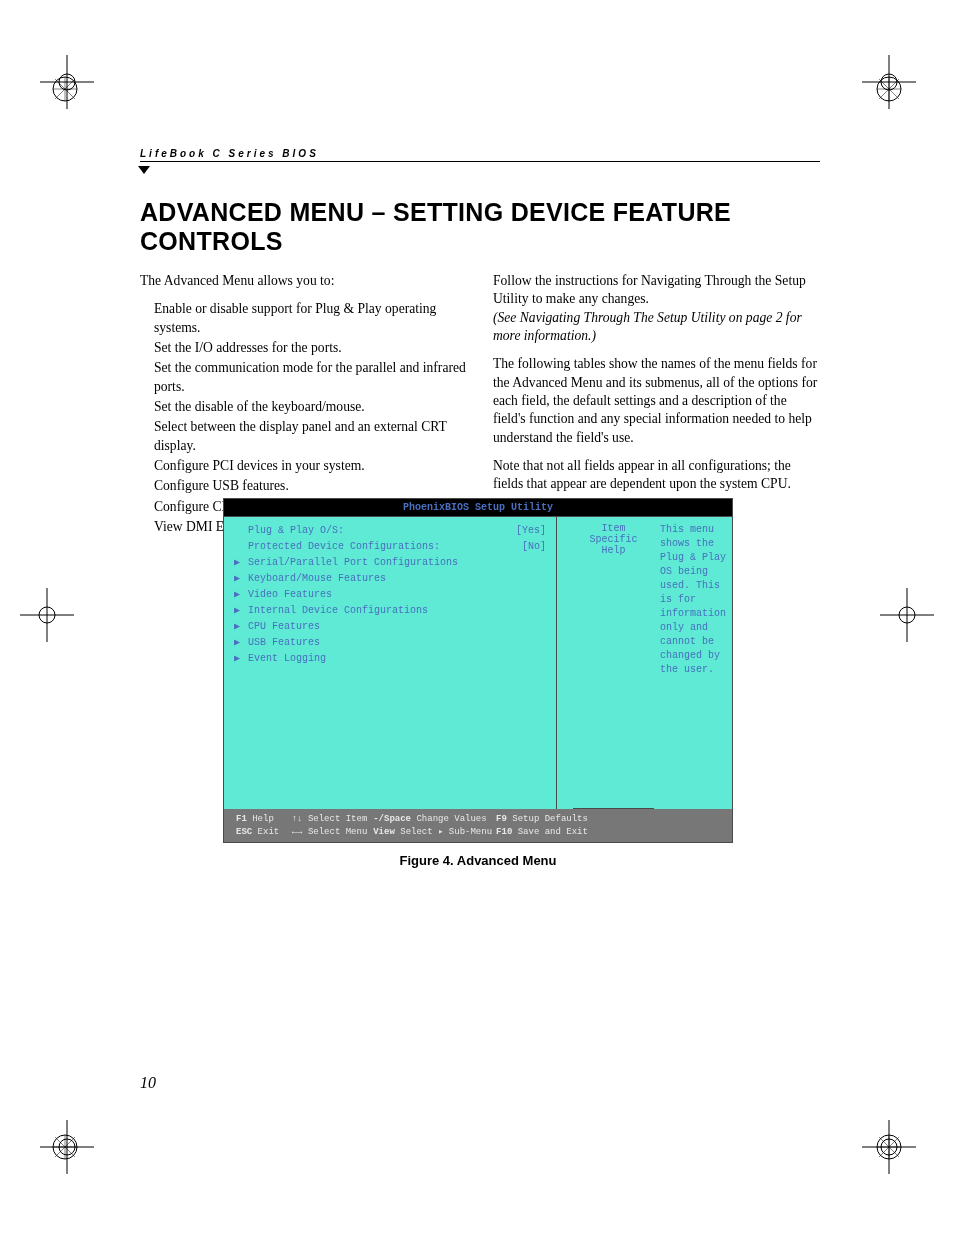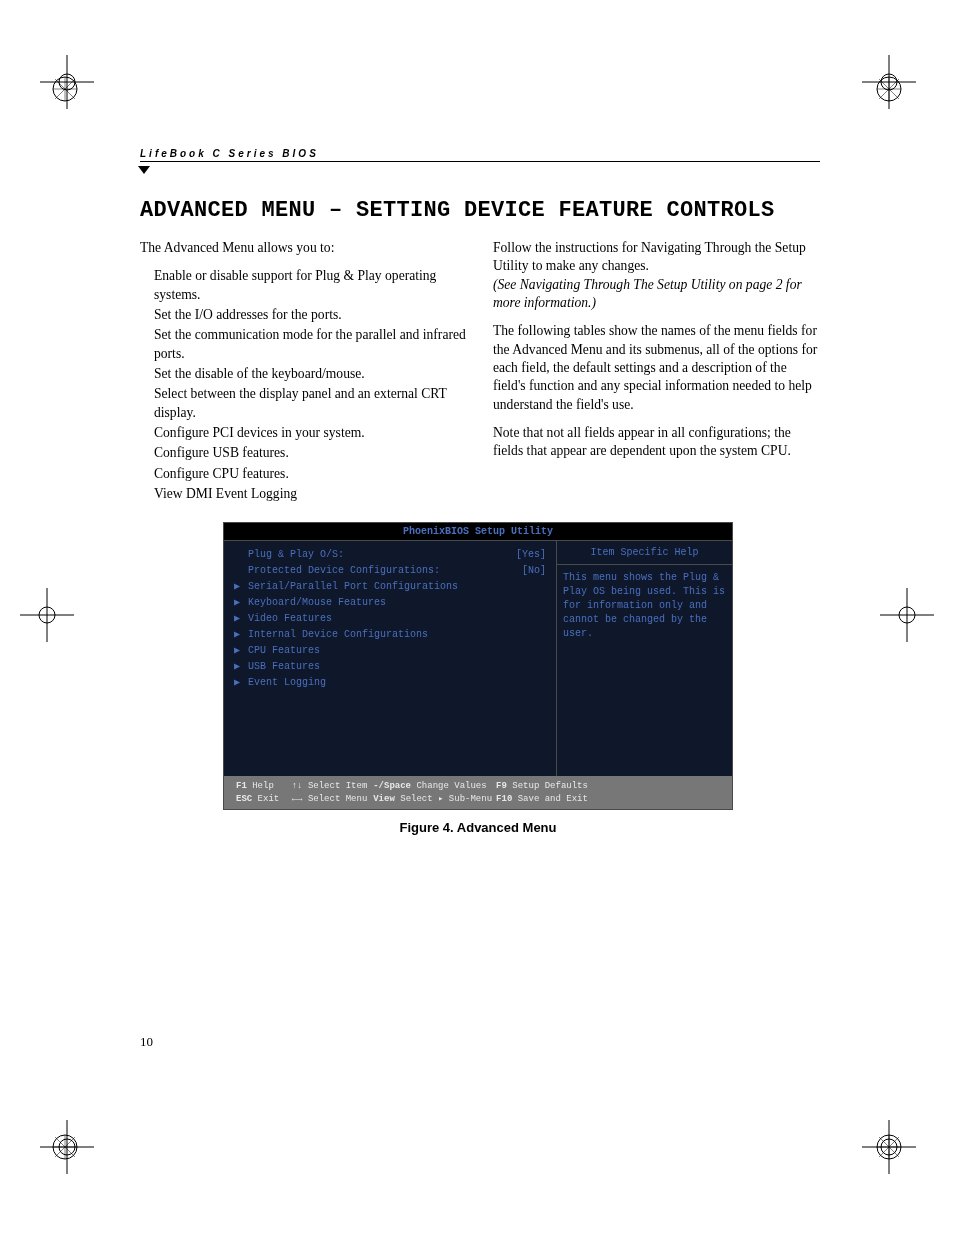--- a/index.html
+++ b/index.html
@@ -36,23 +36,23 @@
   .triangle-down {
     width: 0;
     height: 0;
     border-left: 6px solid transparent;
     border-right: 6px solid transparent;
     border-top: 8px solid #000;
     margin-left: -2px;
     margin-bottom: 24px;
   }
   h1.title {
-    font-family: Liberation Mono, monospace;
+    font-family: Liberation Sans, sans-serif;
     font-weight: 700;
-    font-size: 22px;
+    font-size: 25px;
     letter-spacing: 0.3px;
     margin: 0 0 16px 0;
   }
   .columns {
     display: flex;
     gap: 26px;
   }
   .col {
     flex: 1;
     font-size: 13.6px;
@@ -70,25 +70,24 @@
 
   
   .bios-wrap {
     position: absolute;
     left: 223px;
     top: 498px;
     width: 510px;
   }
   .bios-frame {
     border: 1px solid #4a4a4a;
-    background: #0f172a;
+    background: #5eead4;
     font-family: "Courier New", monospace;
     font-size: 10px;
     color: #4a6fbf;
-    margin-top: 24px;
   }
   .bios-titlebar {
     background: #000;
     color: #4a6fbf;
     text-align: center;
     padding: 3px 0;
     font-weight: bold;
     border-bottom: 1px solid #4a4a4a;
   }
   .bios-tabs {
@@ -100,21 +99,22 @@
   .bios-tab {
     padding: 2px 10px;
     white-space: nowrap;
   }
   .bios-tab.active {
     background: #e5e5e5;
     color: #4a6fbf;
   }
   .bios-body {
     display: flex;
-    height: 235px;
+    height: 292px;
+    gap: 16px;
   }
   .bios-menu {
     width: 333px;
     border-right: 1px solid #4a4a4a;
     padding: 6px 10px;
     box-sizing: border-box;
   }
   .bios-menu-row {
     display: flex;
     align-items: center;
@@ -123,21 +123,20 @@
   }
   .bios-menu-row .caret {
     width: 8px;
     color: #4a6fbf;
   }
   .bios-menu-row .label { flex: 1; }
   .bios-menu-row .value { color: #4a6fbf; }
   .bios-help {
     flex: 1;
     display: flex;
-    flex-direction: column;
   }
   .bios-help-title {
     text-align: center;
     padding: 6px;
     border-bottom: 1px solid #4a4a4a;
   }
   .bios-help-body {
     flex: 1;
     padding: 6px;
     line-height: 1.4;
@@ -158,23 +157,24 @@
   .fig-caption {
     text-align: center;
     font-family: "Helvetica Neue", Arial, sans-serif;
     font-weight: 700;
     font-size: 13px;
     margin-top: 10px;
   }
   .page-num {
     position: absolute;
     left: 140px;
-    top: 1034px;
+    top: 1074px;
     font-family: Georgia, serif;
-    font-size: 13px;
+    font-style: italic;
+    font-size: 16px;
   }
 
   
   .regmark {
     position: absolute;
     width: 54px;
     height: 54px;
   }
   .regmark svg { width: 100%; height: 100%; }
   .rm-tl { left: 40px;  top: 55px; }

